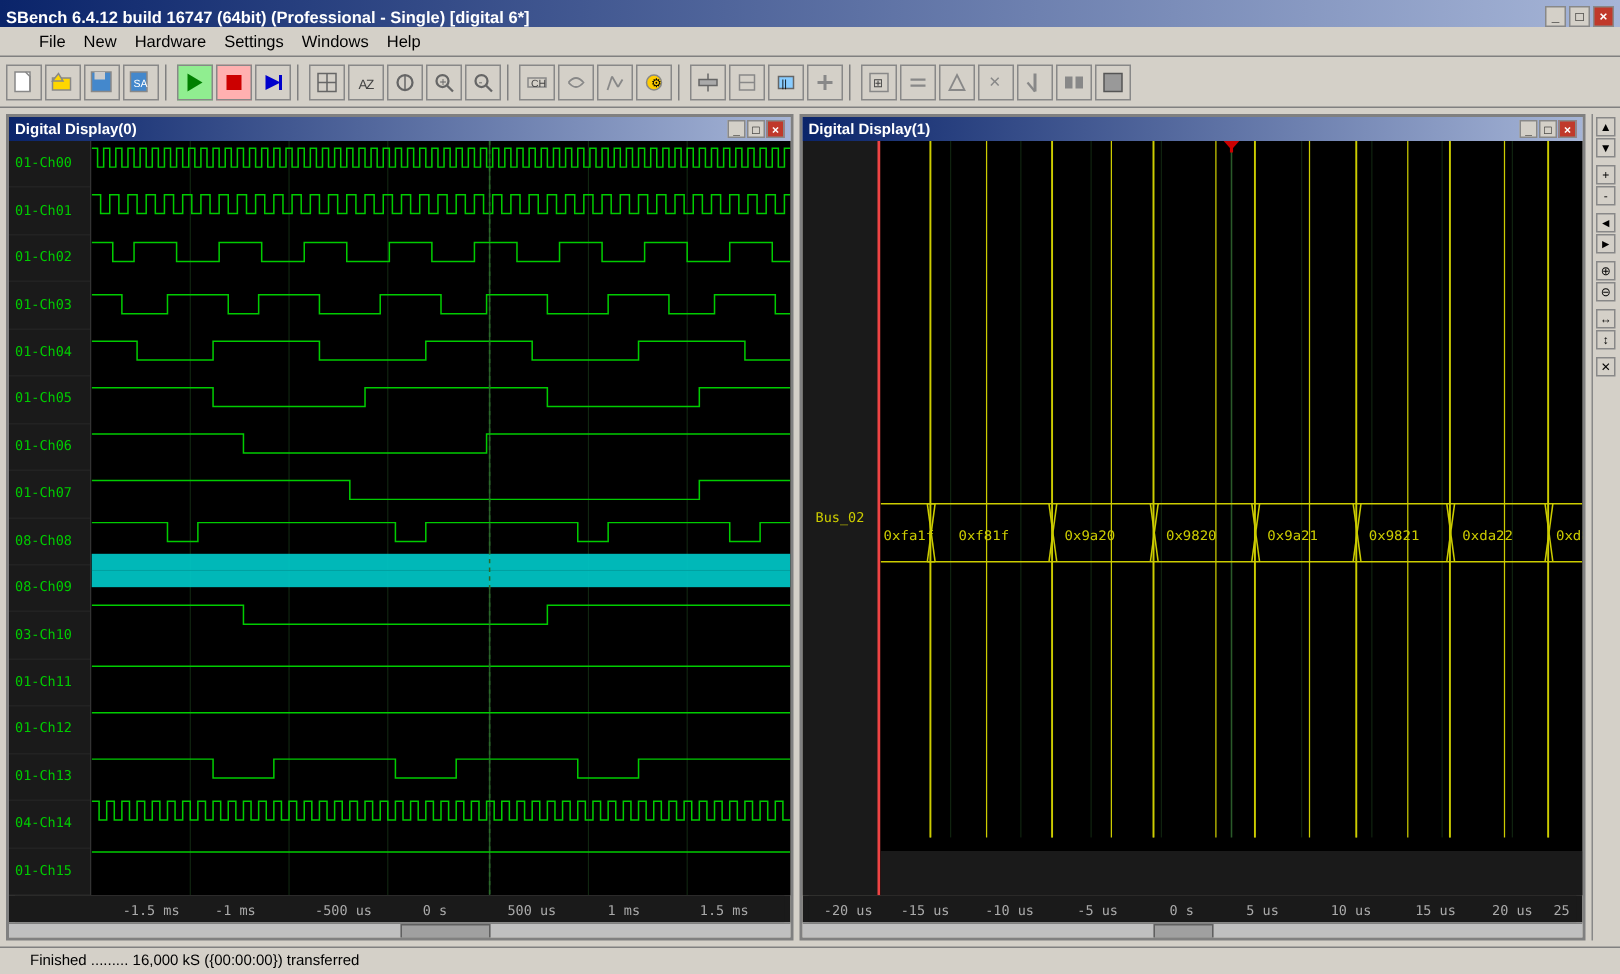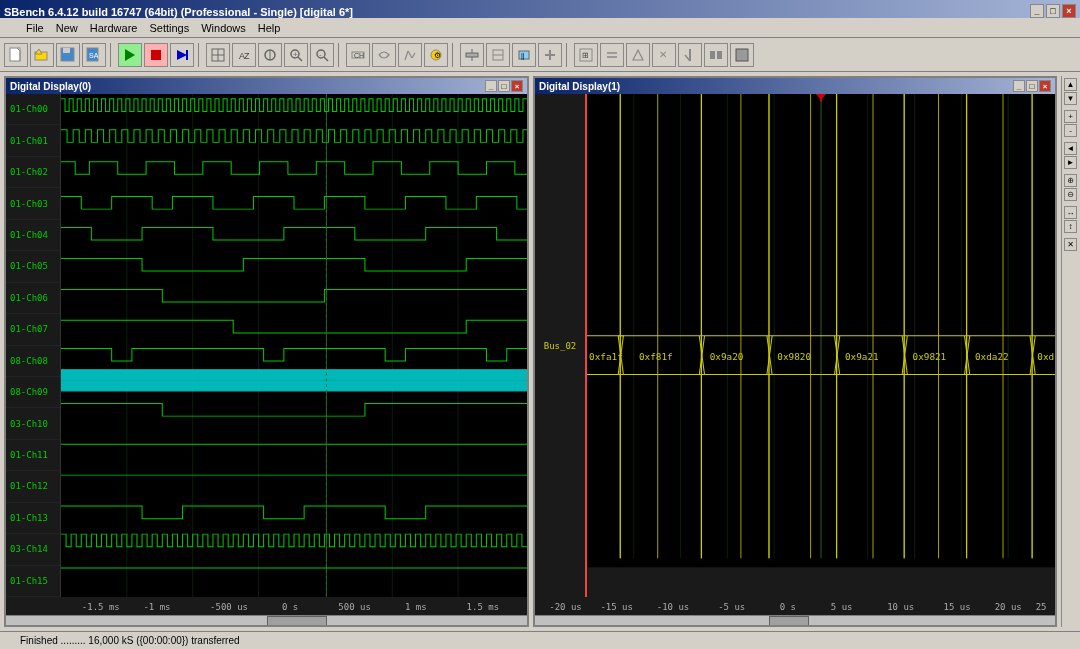--- a/index.html
+++ b/index.html
@@ -465,21 +465,21 @@
           <div class="ch-label">01-Ch04</div>
           <div class="ch-label">01-Ch05</div>
           <div class="ch-label">01-Ch06</div>
           <div class="ch-label">01-Ch07</div>
           <div class="ch-label">08-Ch08</div>
           <div class="ch-label">08-Ch09</div>
           <div class="ch-label">03-Ch10</div>
           <div class="ch-label">01-Ch11</div>
           <div class="ch-label">01-Ch12</div>
           <div class="ch-label">01-Ch13</div>
-          <div class="ch-label">03-Ch14</div>
+          <div class="ch-label">04-Ch14</div>
           <div class="ch-label">01-Ch15</div>
         </div>
 
         <div class="waveform-area">
           <svg class="waveform-svg" viewBox="0 0 460 520" preserveAspectRatio="none">
 
             <rect width="460" height="520" fill="#000"></rect>
 
             <line x1="65" y1="0" x2="65" y2="520" stroke="#1a3a1a" stroke-width="0.5"></line>
             <line x1="130" y1="0" x2="130" y2="520" stroke="#1a3a1a" stroke-width="0.5"></line>

